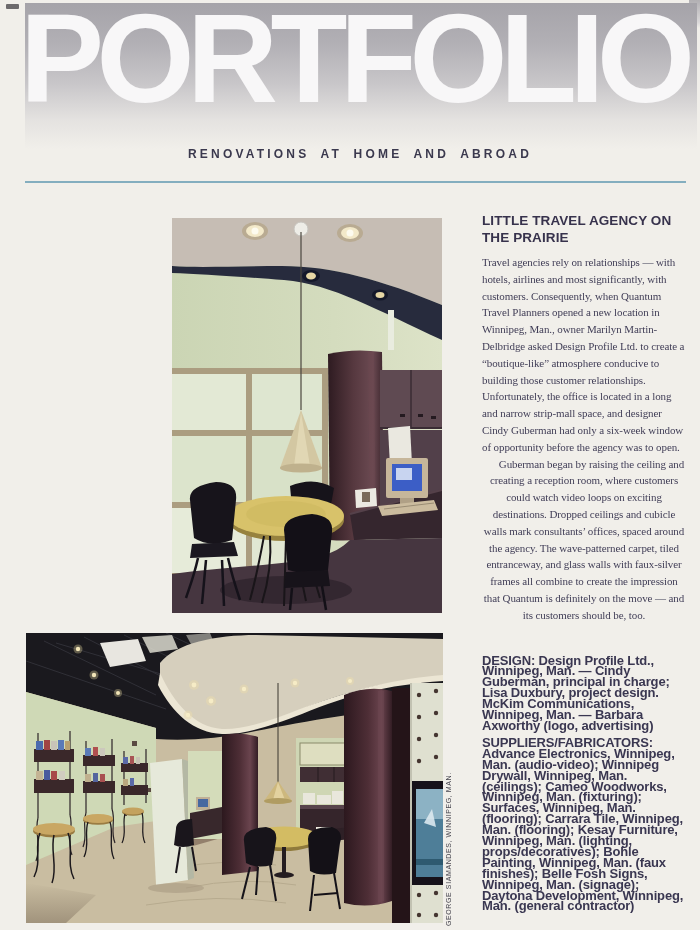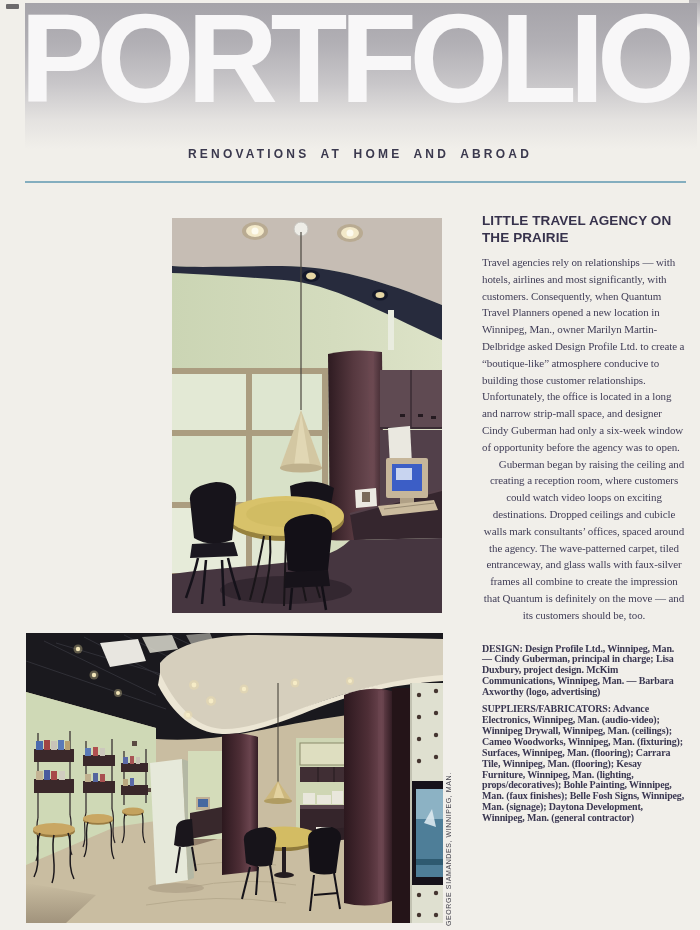--- a/index.html
+++ b/index.html
@@ -45,21 +45,21 @@
 
   
   .article{position:absolute;left:482px;top:212px;width:204px;}
   .headline{margin:0 0 8px 0;font-weight:700;font-size:13.5px;line-height:17px;letter-spacing:.1px;color:#37324c;}
   .headline span{display:block;}
   .body-copy p{
     margin:0;font-family:"Liberation Serif",serif;
     font-size:11px;line-height:16.8px;letter-spacing:-0.1px;color:#413e57;
   }
   .body-copy p + p{text-indent:15px;text-align:center;}
-  .credits{margin-top:20px;font-weight:700;font-size:10px;line-height:10.9px;letter-spacing:-0.15px;color:#3a3751;font-family:Liberation Serif, serif;}
+  .credits{margin-top:32px;font-weight:700;font-size:13px;line-height:10.9px;letter-spacing:-0.15px;color:#3a3751;}
   .credit-block{margin:0;}
   .credit-block + .credit-block{margin-top:6px;}
 </style>
 </head>
 <body>
 
 <div class="page">
 
   <div class="mark-tl"></div>
   <div class="mark-tr"></div>

